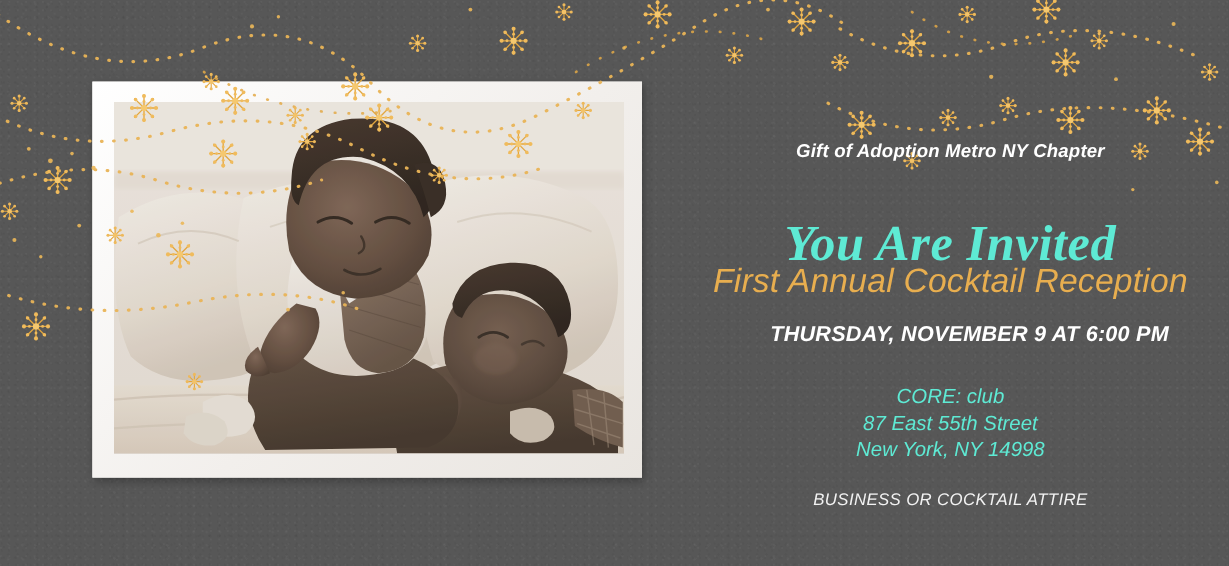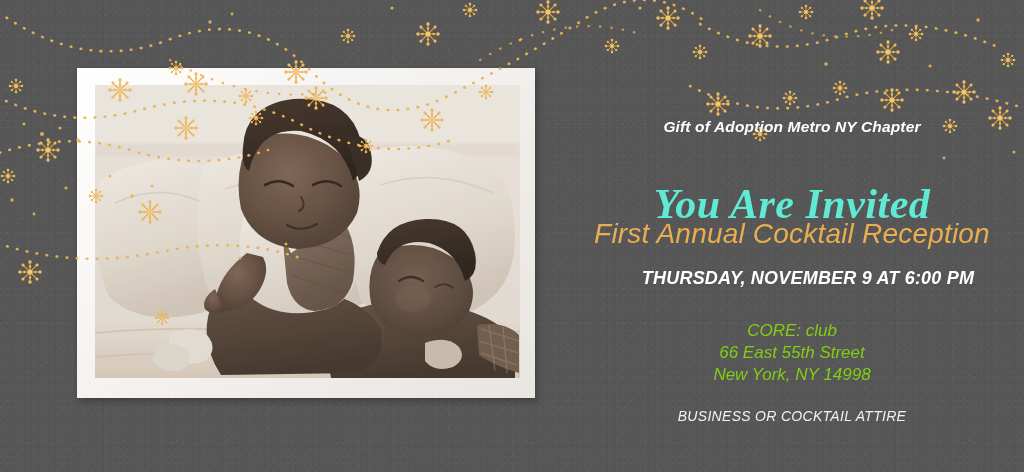--- a/index.html
+++ b/index.html
@@ -118,21 +118,21 @@
     color: #ffffff;
     font-size: 18px;
     font-weight: bold;
     letter-spacing: 0.2px;
   }
   .venue {
     position: absolute;
     top: 320px;
     left: 0;
     width: 100%;
-    color: #84cc16;
+    color: #5eead4;
     font-size: 17px;
     line-height: 22px;
   }
   .venue div { display: block; }
   .attire {
     position: absolute;
     top: 408px;
     left: 0;
     width: 100%;
     color: #f2f2f2;
@@ -425,20 +425,20 @@
     <div class="org-name">Gift of Adoption Metro NY Chapter</div>
 
     <div class="headline">You Are Invited</div>
 
     <div class="subhead">First Annual Cocktail Reception</div>
 
     <div class="datetime">THURSDAY, NOVEMBER 9 AT 6:00 PM</div>
 
     <div class="venue">
       <div>CORE: club</div>
-      <div>66 East 55th Street</div>
+      <div>87 East 55th Street</div>
       <div>New York, NY 14998</div>
     </div>
 
     <div class="attire">BUSINESS OR COCKTAIL ATTIRE</div>
   </div>
 
 </div>
 
 </body></html>

